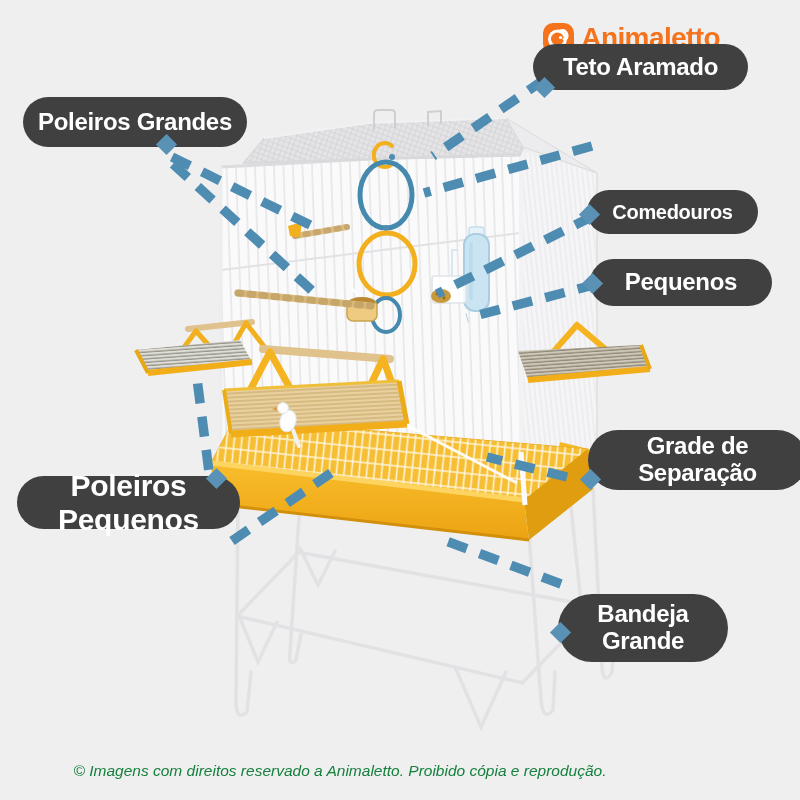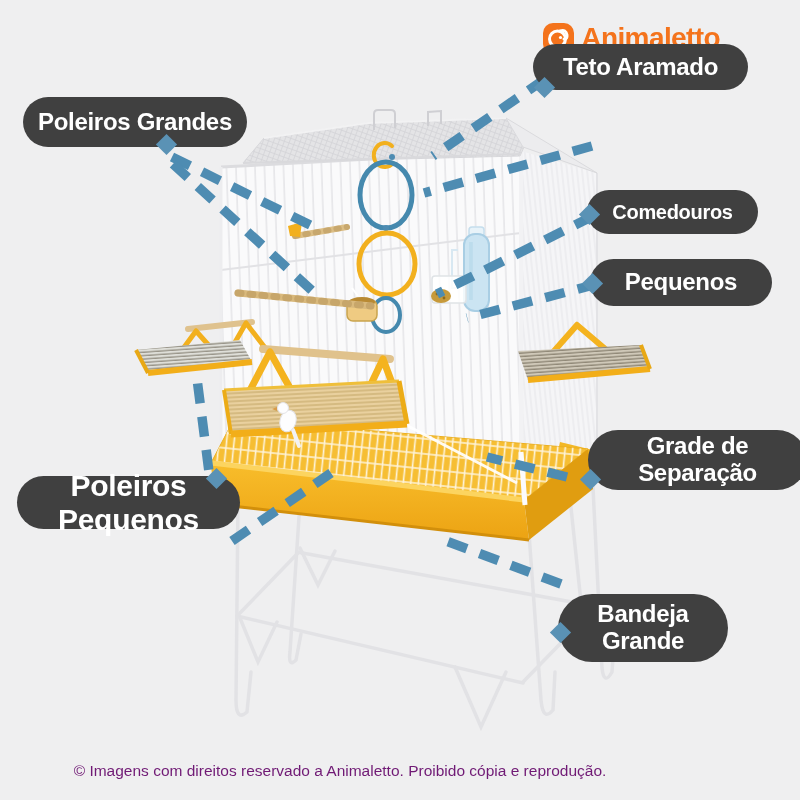--- a/index.html
+++ b/index.html
@@ -35,21 +35,21 @@
   #pill-grandes   .tail{left:136px;bottom:-5px;}
   #pill-grade     {left:588px;top:430px;width:219px;height:60px;}
   #pill-grade     .tail{left:-5px;top:42px;}
   #pill-bandeja   {left:558px;top:546px;width:170px;height:68px;margin-top:48px;}
   #pill-bandeja   .tail{left:-5px;top:31px;}
   #pill-pequenos  {left:17px;top:476px;width:223px;height:53px;font-size:30px;}
   #pill-pequenos  .tail{right:16px;top:-5px;}
   
   .footer{
     position:absolute;left:0;top:762px;width:680px;text-align:center;
-    font-size:15.5px;color:#701a75;
+    font-style:italic;font-size:15.5px;color:#15803d;
   }
 </style>
 </head>
 <body>
 
 <div class="canvas">
 
   <svg class="scene" viewBox="0 0 800 800" aria-hidden="true">
     <defs>
       <pattern id="wiresF" width="9.5" height="10" patternUnits="userSpaceOnUse" patternTransform="rotate(-2)">

